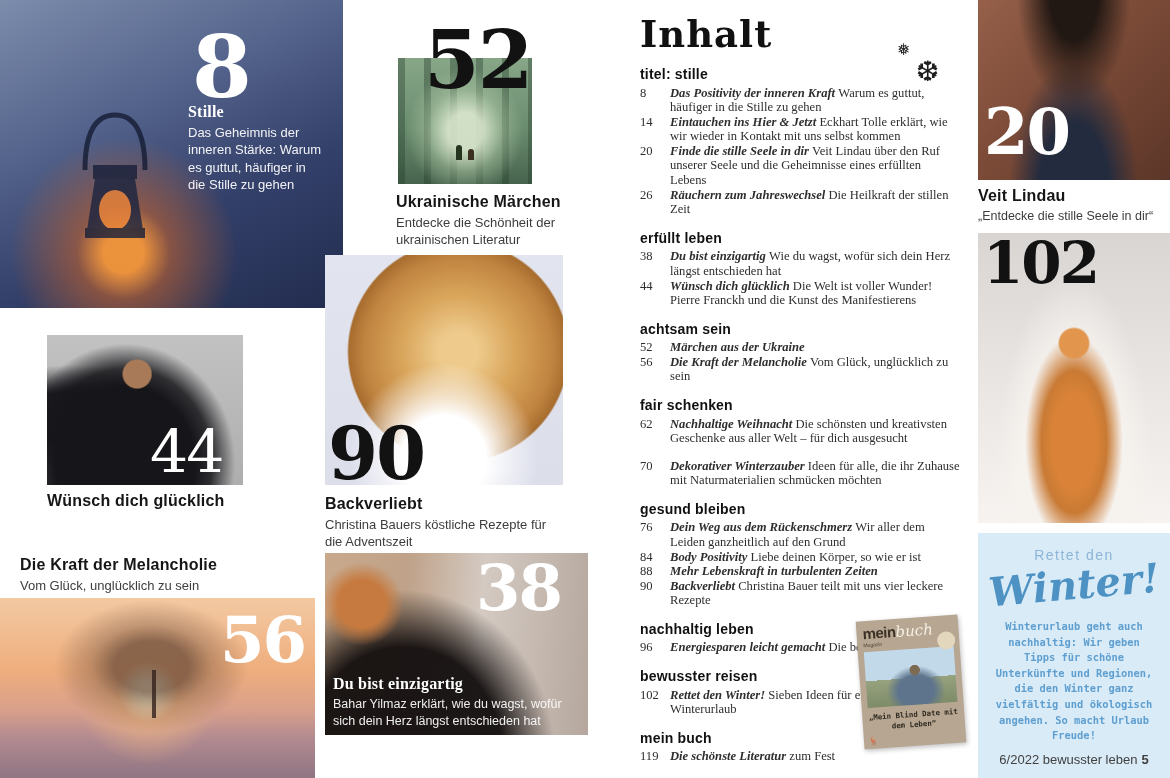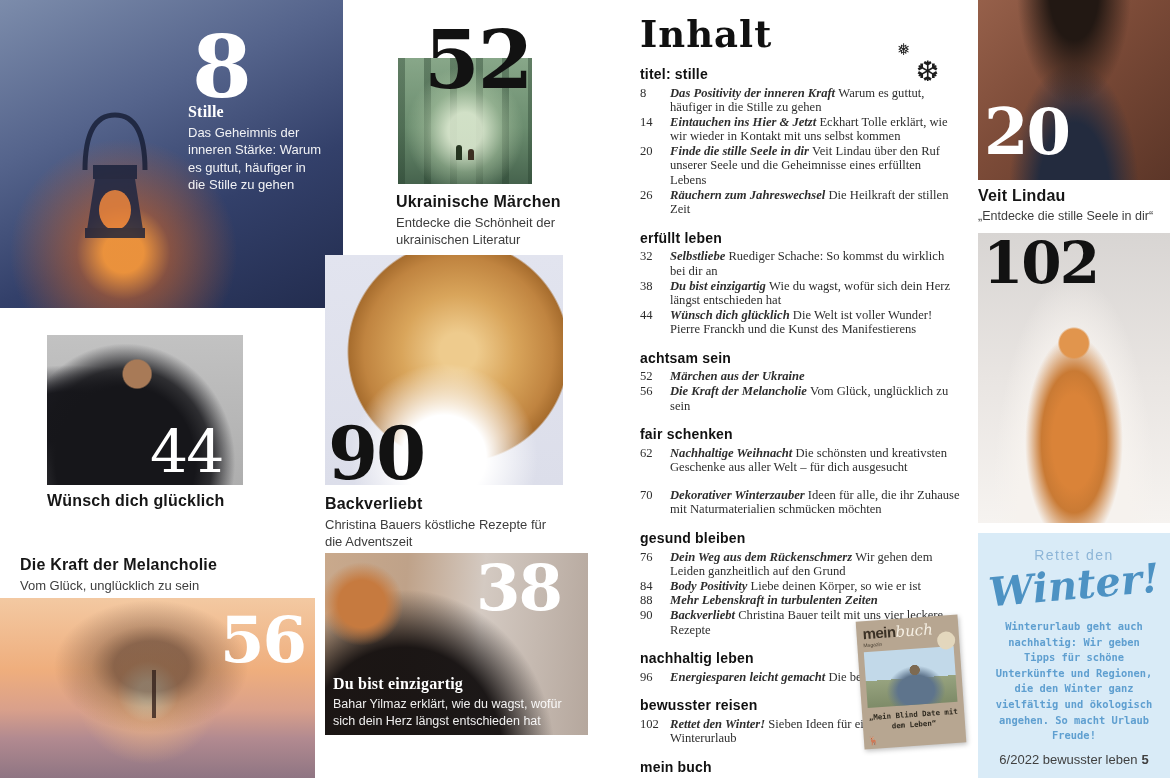--- a/index.html
+++ b/index.html
@@ -170,24 +170,20 @@
             <span class="toc-text"><span class="toc-title-em">Finde die stille Seele in dir </span><span>Veit Lindau über den Ruf unserer Seele und die Geheimnisse eines erfüllten Lebens</span></span>
           </div>
           <div class="toc-entry">
             <span class="toc-page">26</span>
             <span class="toc-text"><span class="toc-title-em">Räuchern zum Jahreswechsel </span><span>Die Heilkraft der stillen Zeit</span></span>
           </div>
         </div>
         <div class="toc-section">
           <div class="toc-heading">erfüllt leben</div>
           <div class="toc-entry">
-            <span class="toc-page">32</span>
-            <span class="toc-text"><span class="toc-title-em">Selbstliebe </span><span>Ruediger Schache: So kommst du wirklich bei dir an</span></span>
-          </div>
-          <div class="toc-entry">
             <span class="toc-page">38</span>
             <span class="toc-text"><span class="toc-title-em">Du bist einzigartig </span><span>Wie du wagst, wofür sich dein Herz längst entschieden hat</span></span>
           </div>
           <div class="toc-entry">
             <span class="toc-page">44</span>
             <span class="toc-text"><span class="toc-title-em">Wünsch dich glücklich </span><span>Die Welt ist voller Wunder! Pierre Franckh und die Kunst des Manifestierens</span></span>
           </div>
         </div>
         <div class="toc-section">
           <div class="toc-heading">achtsam sein</div>
@@ -210,21 +206,21 @@
         <div class="toc-section">
           <div class="toc-entry">
             <span class="toc-page">70</span>
             <span class="toc-text"><span class="toc-title-em">Dekorativer Winterzauber </span><span>Ideen für alle, die ihr Zuhause mit Naturmaterialien schmücken möchten</span></span>
           </div>
         </div>
         <div class="toc-section">
           <div class="toc-heading">gesund bleiben</div>
           <div class="toc-entry">
             <span class="toc-page">76</span>
-            <span class="toc-text"><span class="toc-title-em">Dein Weg aus dem Rückenschmerz </span><span>Wir gehen dem Leiden ganzheitlich auf den Grund</span></span>
+            <span class="toc-text"><span class="toc-title-em">Dein Weg aus dem Rückenschmerz </span><span>Wir aller dem Leiden ganzheitlich auf den Grund</span></span>
           </div>
           <div class="toc-entry">
             <span class="toc-page">84</span>
             <span class="toc-text"><span class="toc-title-em">Body Positivity </span><span>Liebe deinen Körper, so wie er ist</span></span>
           </div>
           <div class="toc-entry">
             <span class="toc-page">88</span>
             <span class="toc-text"><span class="toc-title-em">Mehr Lebenskraft in turbulenten Zeiten</span></span>
           </div>
           <div class="toc-entry">

